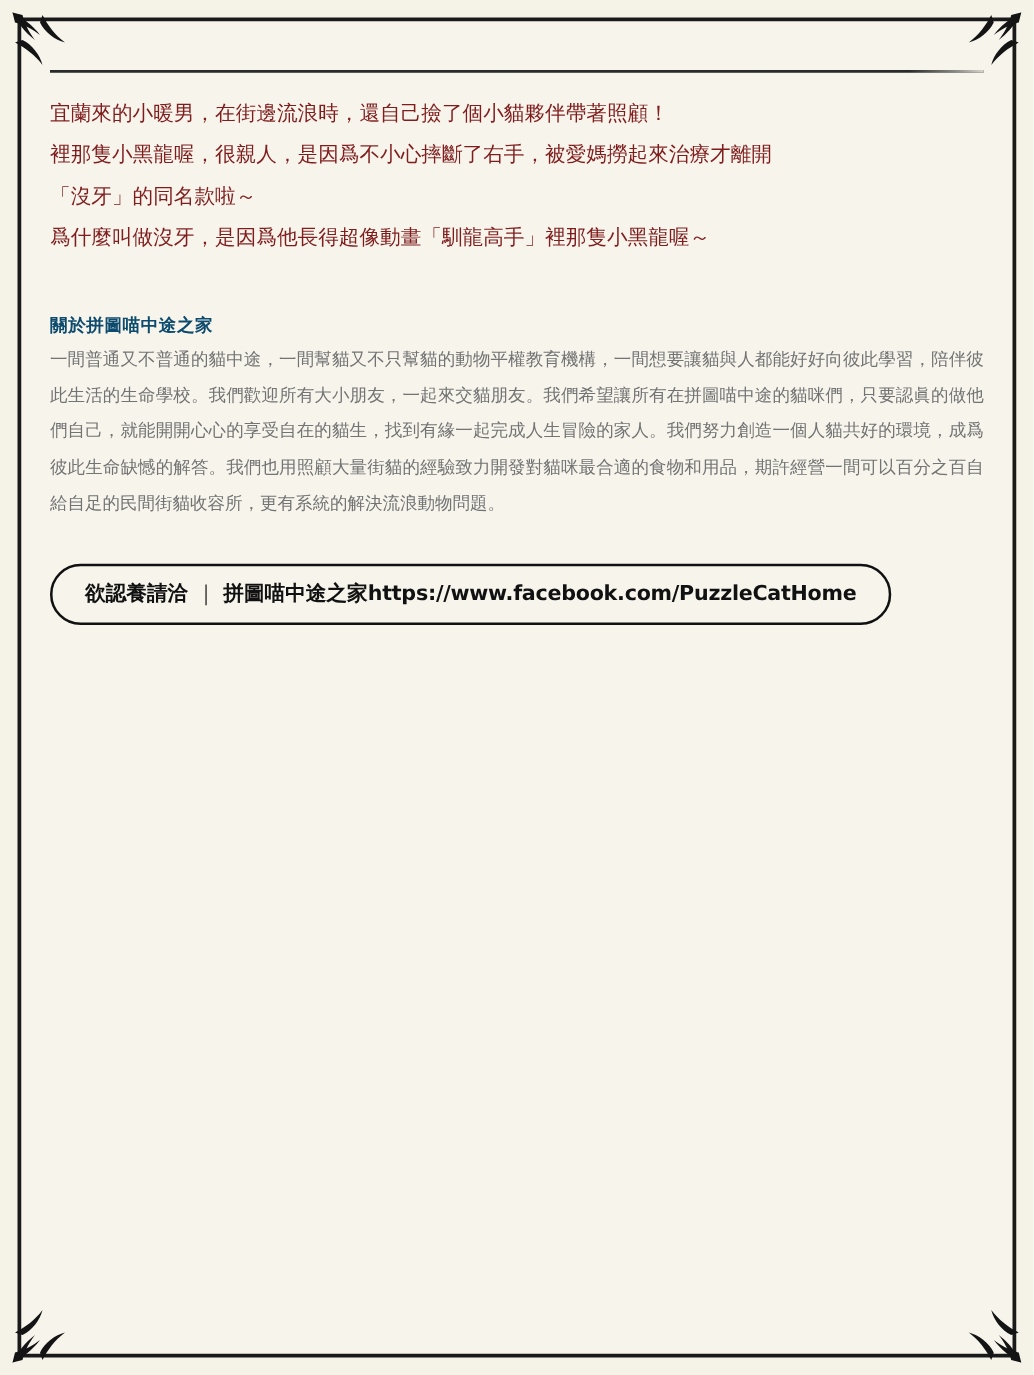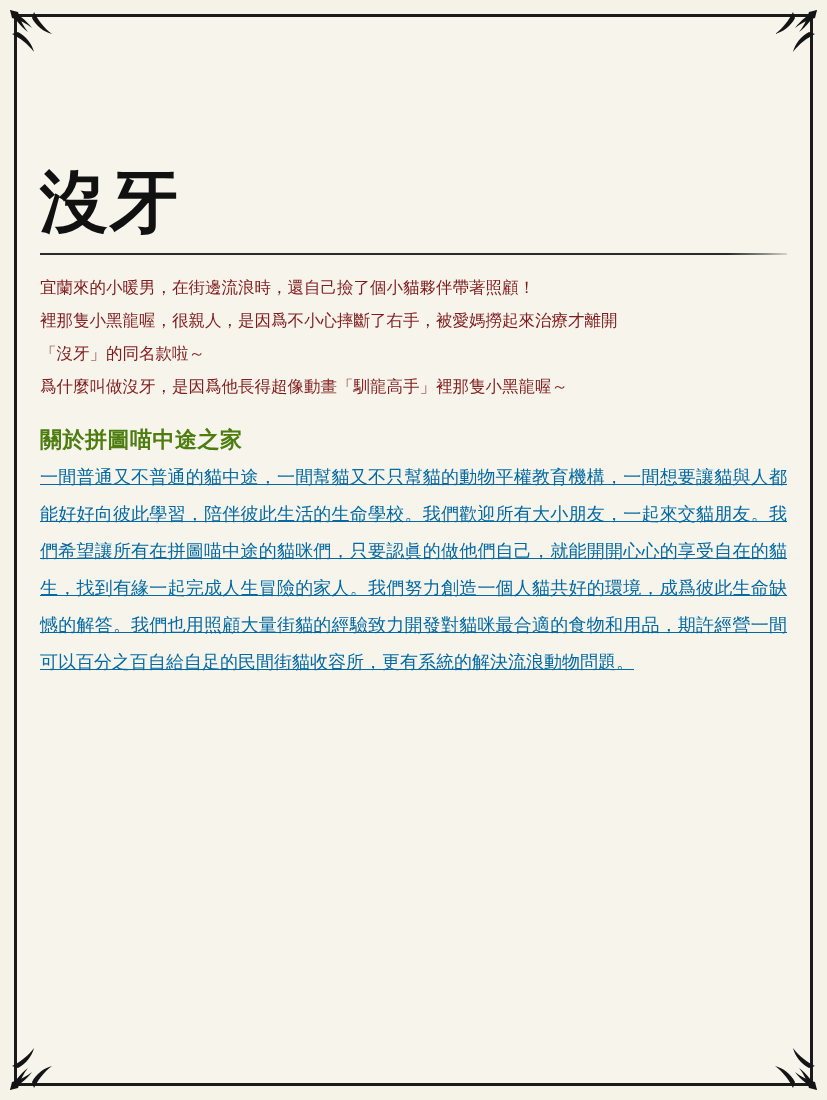--- a/index.html
+++ b/index.html
@@ -77,36 +77,35 @@
   .intro {
     margin-top: 16px;
     font-size: 16.5px;
     line-height: 2.0;
     color: #7f1d1d;
     font-family: "DejaVu Sans", "Liberation Sans", sans-serif;
   }
   .intro p { margin: 0; }
 
   .section-heading {
-    margin-top: 22px;
-    font-size: 22px;
+    margin-top: 46px;
+    font-size: 14px;
     font-weight: bold;
-    color: #4d7c0f;
+    color: #0c4a6e;
     font-family: "DejaVu Sans", "Liberation Sans", sans-serif;
     letter-spacing: 0.5px;
   }
 
   .body-text {
     margin-top: 4px;
-    font-size: 18px;
+    font-size: 14px;
     line-height: 2.05;
-    color: #0369a1;
+    color: #737373;
     text-align: justify;
     font-family: "DejaVu Sans", "Liberation Sans", sans-serif;
-    text-decoration: underline;
   }
   .body-text p { margin: 0; }
 
   .cta {
     margin-top: 34px;
     display: inline-block;
     border: 2px solid #111111;
     border-radius: 28px;
     padding: 11px 26px 12px 26px;
     font-size: 16.5px;
@@ -160,32 +159,34 @@
     <svg viewBox="0 0 54 54" xmlns="http://www.w3.org/2000/svg">
       <path d="M2 2 C10 6 18 12 24 20 C19 16 12 12 4 10 Z" fill="#141414"></path>
       <path d="M2 2 C6 10 12 18 20 24 C16 19 12 12 10 4 Z" fill="#141414"></path>
       <path d="M26 4 C30 12 36 20 44 26 C36 24 28 18 24 10 Z" fill="#141414"></path>
       <path d="M4 26 C12 30 20 36 26 44 C24 36 18 28 10 24 Z" fill="#141414"></path>
     </svg>
   </div>
 
   <div class="content">
 
-    <h1 class="title">沒牙</h1>
 
     <div class="rule"></div>
 
     <div class="intro">
       <p>宜蘭來的小暖男，在街邊流浪時，還自己撿了個小貓夥伴帶著照顧！</p>
       <p>裡那隻小黑龍喔，很親人，是因爲不小心摔斷了右手，被愛媽撈起來治療才離開</p>
       <p>「沒牙」的同名款啦～</p>
       <p>爲什麼叫做沒牙，是因爲他長得超像動畫「馴龍高手」裡那隻小黑龍喔～</p>
     </div>
 
     <div class="section-heading">關於拼圖喵中途之家</div>
 
     <div class="body-text">
       <p>一間普通又不普通的貓中途，一間幫貓又不只幫貓的動物平權教育機構，一間想要讓貓與人都能好好向彼此學習，陪伴彼此生活的生命學校。我們歡迎所有大小朋友，一起來交貓朋友。我們希望讓所有在拼圖喵中途的貓咪們，只要認眞的做他們自己，就能開開心心的享受自在的貓生，找到有緣一起完成人生冒險的家人。我們努力創造一個人貓共好的環境，成爲彼此生命缺憾的解答。我們也用照顧大量街貓的經驗致力開發對貓咪最合適的食物和用品，期許經營一間可以百分之百自給自足的民間街貓收容所，更有系統的解決流浪動物問題。</p>
     </div>
 
+    <div class="cta">
+      <span>欲認養請洽</span><span class="sep">｜</span><span>拼圖喵中途之家</span><span class="url">https://www.facebook.com/PuzzleCatHome</span>
+    </div>
 
   </div>
 </div>
 
 </body></html>

